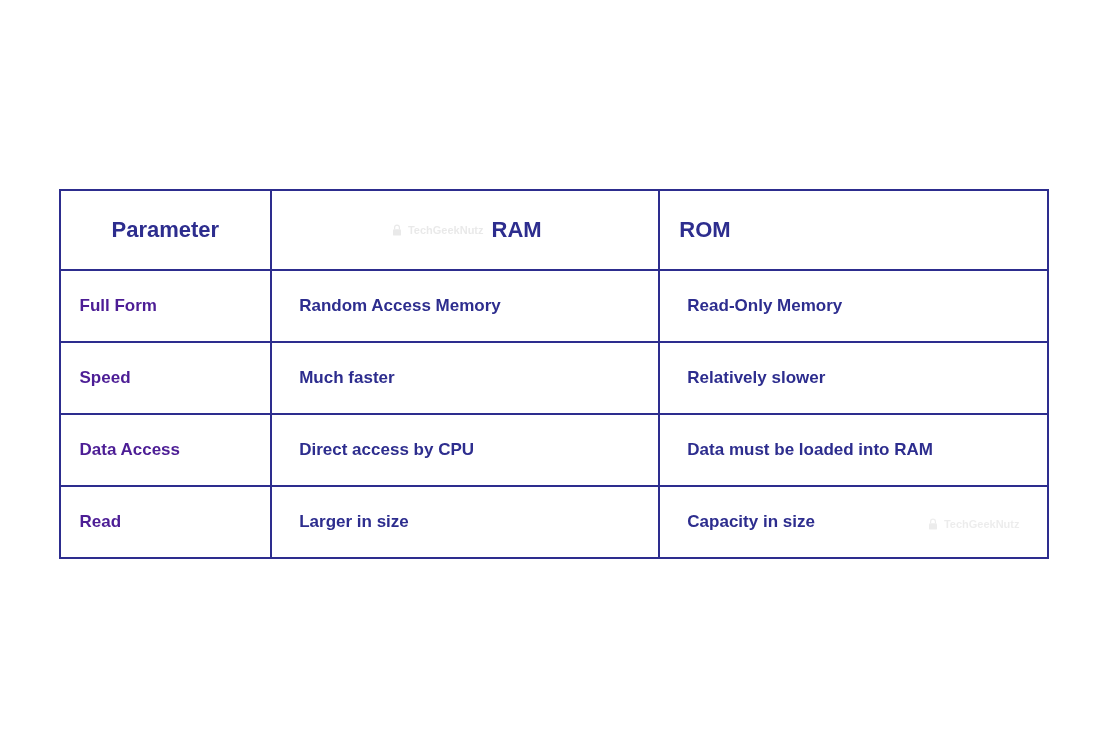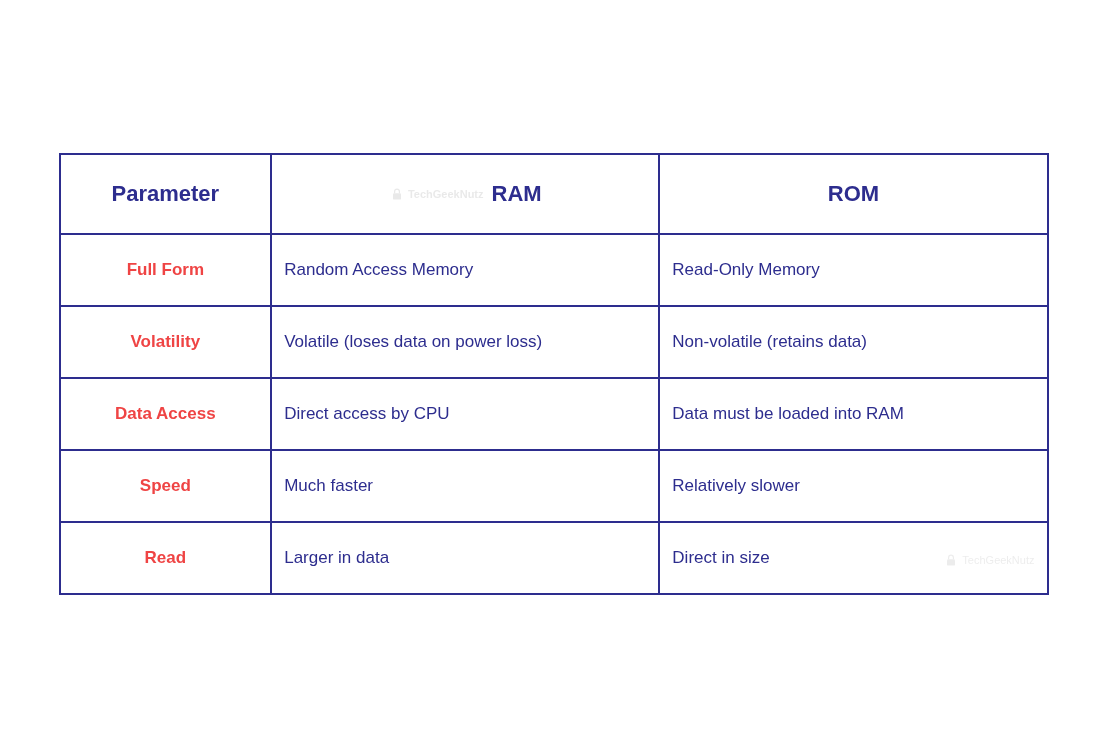--- a/index.html
+++ b/index.html
@@ -38,33 +38,33 @@
     .header-row td {
       text-align: center;
       font-weight: 700;
       font-size: 22px;
       color: #2d2d8e;
       height: 80px;
     }
 
     .param-cell {
       width: 210px;
-      text-align: center;
       font-weight: 700;
       font-size: 17px;
-      color: #ef4444;
+      color: #4c1d95;
       height: 72px;
     }
 
     .data-cell {
       width: 385px;
       font-size: 17px;
       color: #2d2d8e;
       height: 72px;
-      padding: 14px 12px;
+      padding: 14px 27px;
+      font-weight: bold;
     }
 
     .header-ram {
       display: flex;
       align-items: center;
       justify-content: center;
       gap: 8px;
     }
 
     .watermark {
@@ -108,85 +108,74 @@
             <span class="watermark">
               <svg class="watermark-icon" viewBox="0 0 20 20" fill="#888">
                 <rect x="5" y="9" width="10" height="8" rx="1.5"></rect>
                 <path d="M7 9V7a3 3 0 016 0v2" stroke="#888" stroke-width="1.5" fill="none"></path>
               </svg>
               TechGeekNutz
             </span>
             <span>RAM</span>
           </div>
         </td>
-        <td style="text-align:center;">
+        <td style="text-align:left;">
           <span>ROM</span>
         </td>
       </tr>
 
       <tr>
         <td class="param-cell">
           <span>Full Form</span>
         </td>
         <td class="data-cell">
           <span>Random Access Memory</span>
         </td>
         <td class="data-cell">
           <span>Read-Only Memory</span>
         </td>
       </tr>
 
 
+
+
+
       <tr>
         <td class="param-cell">
-          <span>Volatility</span>
+          <span>Speed</span>
         </td>
         <td class="data-cell">
-          <span>Volatile (loses data on power loss)</span>
+          <span>Much faster</span>
         </td>
         <td class="data-cell">
-          <span>Non-volatile (retains data)</span>
+          <span>Relatively slower</span>
         </td>
       </tr>
-
-
 
       <tr>
         <td class="param-cell">
           <span>Data Access</span>
         </td>
         <td class="data-cell">
           <span>Direct access by CPU</span>
         </td>
         <td class="data-cell">
           <span>Data must be loaded into RAM</span>
         </td>
       </tr>
 
       <tr>
         <td class="param-cell">
-          <span>Speed</span>
-        </td>
-        <td class="data-cell">
-          <span>Much faster</span>
-        </td>
-        <td class="data-cell">
-          <span>Relatively slower</span>
-        </td>
-      </tr>
-
-      <tr>
-        <td class="param-cell">
           <span>Read</span>
         </td>
         <td class="data-cell">
-          <span>Larger in data</span>
+          <span>Larger in size</span>
         </td>
         <td class="data-cell">
-          <span>Direct in size</span>
+          <span>Capacity in size</span>
           <span class="watermark2">
             <svg class="watermark-icon" viewBox="0 0 20 20" fill="#888">
               <rect x="5" y="9" width="10" height="8" rx="1.5"></rect>
               <path d="M7 9V7a3 3 0 016 0v2" stroke="#888" stroke-width="1.5" fill="none"></path>
             </svg>
             TechGeekNutz
           </span>
         </td>
       </tr>
 

